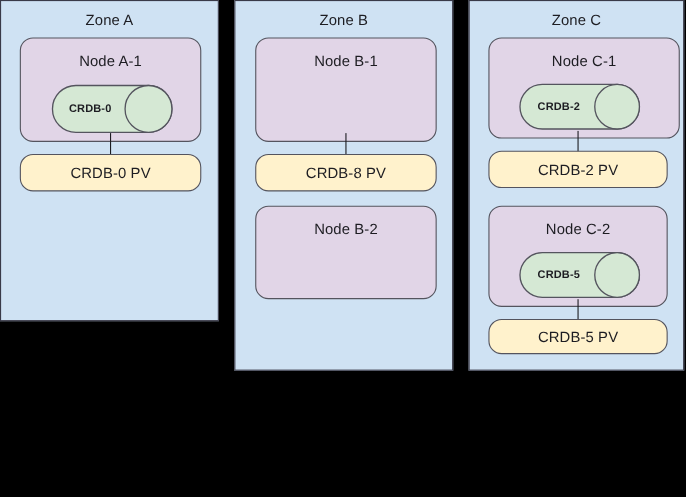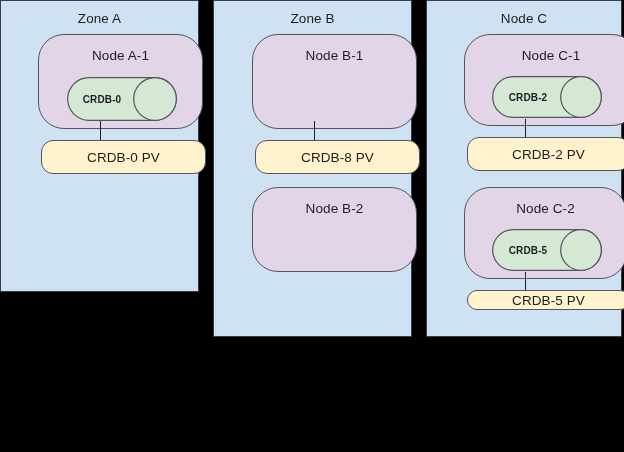--- a/index.html
+++ b/index.html
@@ -36,23 +36,22 @@
     font-size: 13.5px;
     color: #1d1d22;
     letter-spacing: .1px;
   }
 
   
   .node {
     position: absolute;
     background: #e1d5e7;
     border: 1.2px solid #54545e;
-    border-radius: 26px;
+    border-radius: 12px;
     box-sizing: border-box;
-    margin-left: 20px;
   }
   .node-title {
     position: absolute;
     left: 0;
     right: 0;
     text-align: center;
     font-size: 13.5px;
     color: #1d1d22;
     letter-spacing: .1px;
   }
@@ -60,21 +59,20 @@
   
   .pv {
     position: absolute;
     background: #fff2cc;
     border: 1.2px solid #54545e;
     border-radius: 12px;
     box-sizing: border-box;
     display: flex;
     align-items: center;
     justify-content: center;
-    margin-left: 23px;
   }
   .pv-label {
     font-size: 13.5px;
     color: #1d1d22;
     letter-spacing: .1px;
   }
 
   
   .cyl {
     position: absolute;
@@ -145,21 +143,21 @@
     <div class="pv" style="left:18px; top:139px; width:165px; height:34px;">
       <span class="pv-label">CRDB-8 PV</span>
     </div>
 
     <div class="node" style="left:18px; top:186px; width:165px; height:85px;">
       <div class="node-title" style="top:13px;">Node B-2</div>
     </div>
   </div>
 
   <div class="zone" style="left:426px; top:0px; width:196px; height:337px;">
-    <div class="zone-title" style="top:10px;">Node C</div>
+    <div class="zone-title" style="top:10px;">Zone C</div>
 
     <div class="node" style="left:17px; top:33px; width:174px; height:92px;">
       <div class="node-title" style="top:13px;">Node C-1</div>
 
       <div class="cyl" style="left:27px; top:41px; width:110px; height:42px;">
         <svg width="110" height="42" viewBox="0 0 110 42">
           <path d="M 21 0.7 L 89 0.7 A 20.3 20.3 0 0 1 89 41.3 L 21 41.3 A 20.3 20.3 0 0 1 21 0.7 Z" fill="#d5e8d4" stroke="#54545e" stroke-width="1.2"></path>
           <ellipse cx="89" cy="21" rx="20.3" ry="20.3" fill="#d5e8d4" stroke="#54545e" stroke-width="1.2"></ellipse>
         </svg>
         <div class="cyl-label" style="width:72px;">CRDB-2</div>
@@ -179,18 +177,18 @@
         <svg width="110" height="42" viewBox="0 0 110 42">
           <path d="M 21 0.7 L 89 0.7 A 20.3 20.3 0 0 1 89 41.3 L 21 41.3 A 20.3 20.3 0 0 1 21 0.7 Z" fill="#d5e8d4" stroke="#54545e" stroke-width="1.2"></path>
           <ellipse cx="89" cy="21" rx="20.3" ry="20.3" fill="#d5e8d4" stroke="#54545e" stroke-width="1.2"></ellipse>
         </svg>
         <div class="cyl-label" style="width:72px;">CRDB-5</div>
       </div>
     </div>
 
     <div class="connector" style="left:98px; top:271px; height:19px;"></div>
 
-    <div class="pv" style="left:17px; top:289px; width:163px; height:20px;">
+    <div class="pv" style="left:17px; top:289px; width:163px; height:32px;">
       <span class="pv-label">CRDB-5 PV</span>
     </div>
   </div>
 
 </div>
 
 </body></html>

